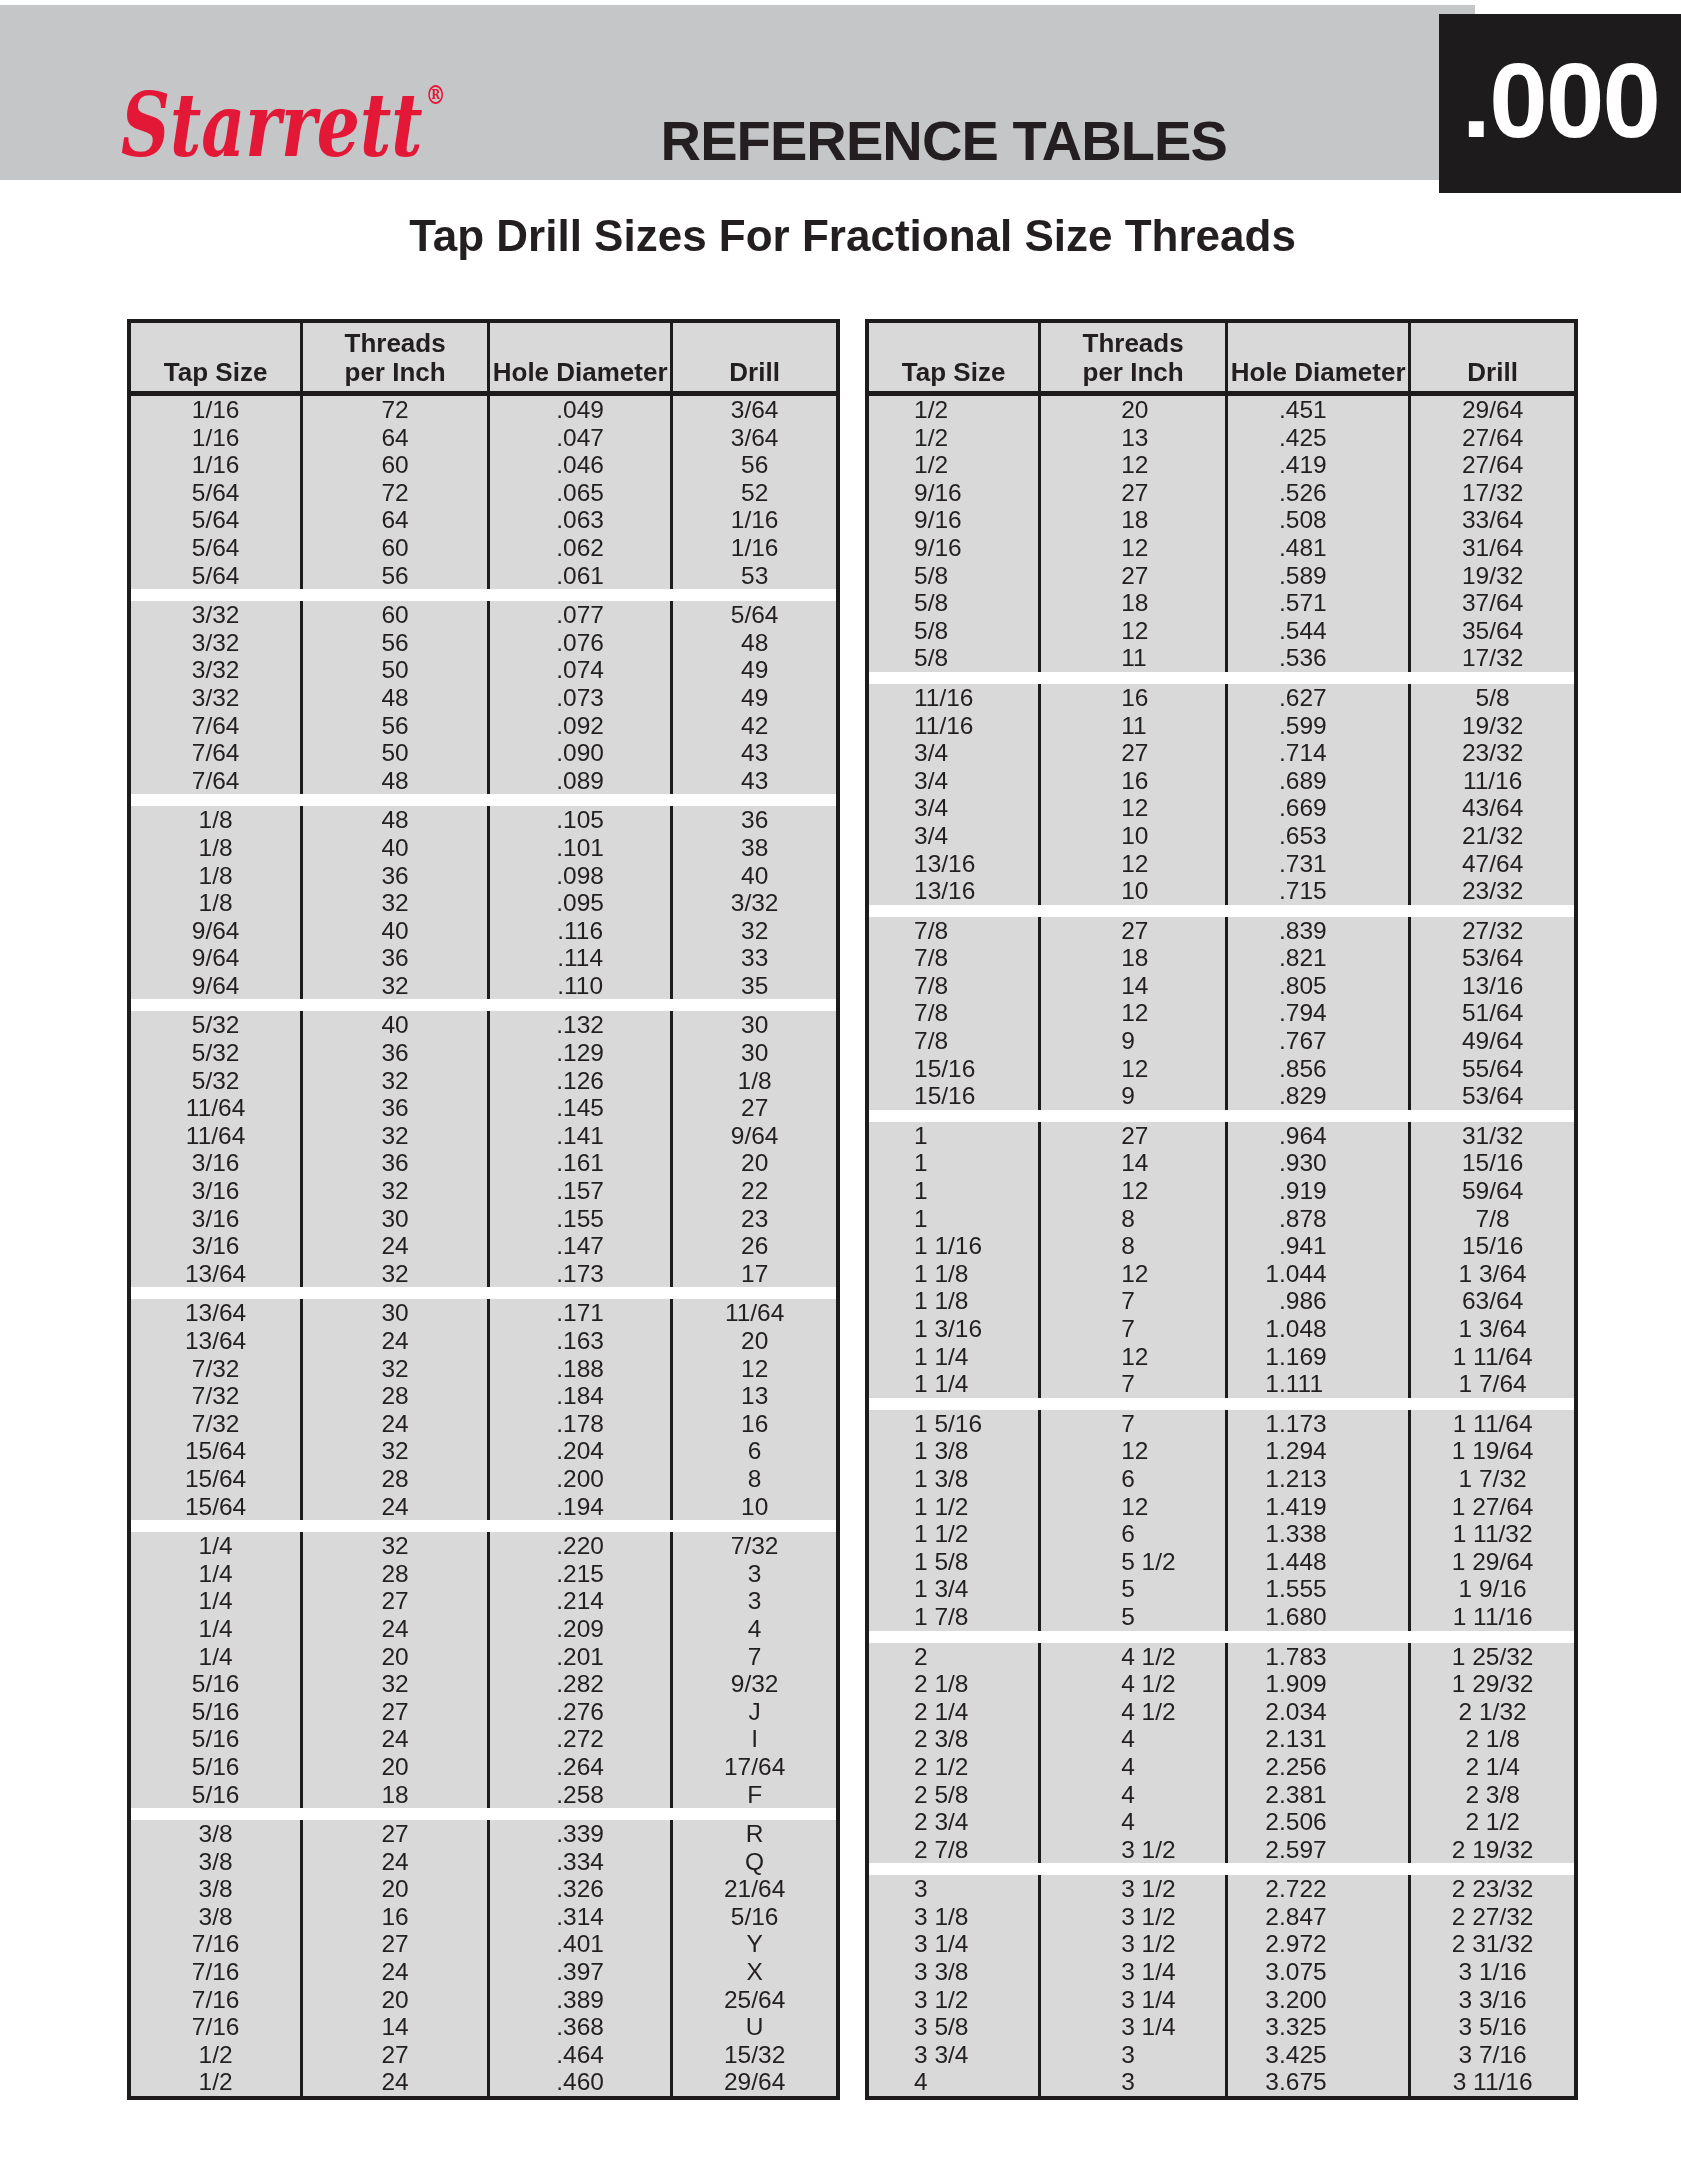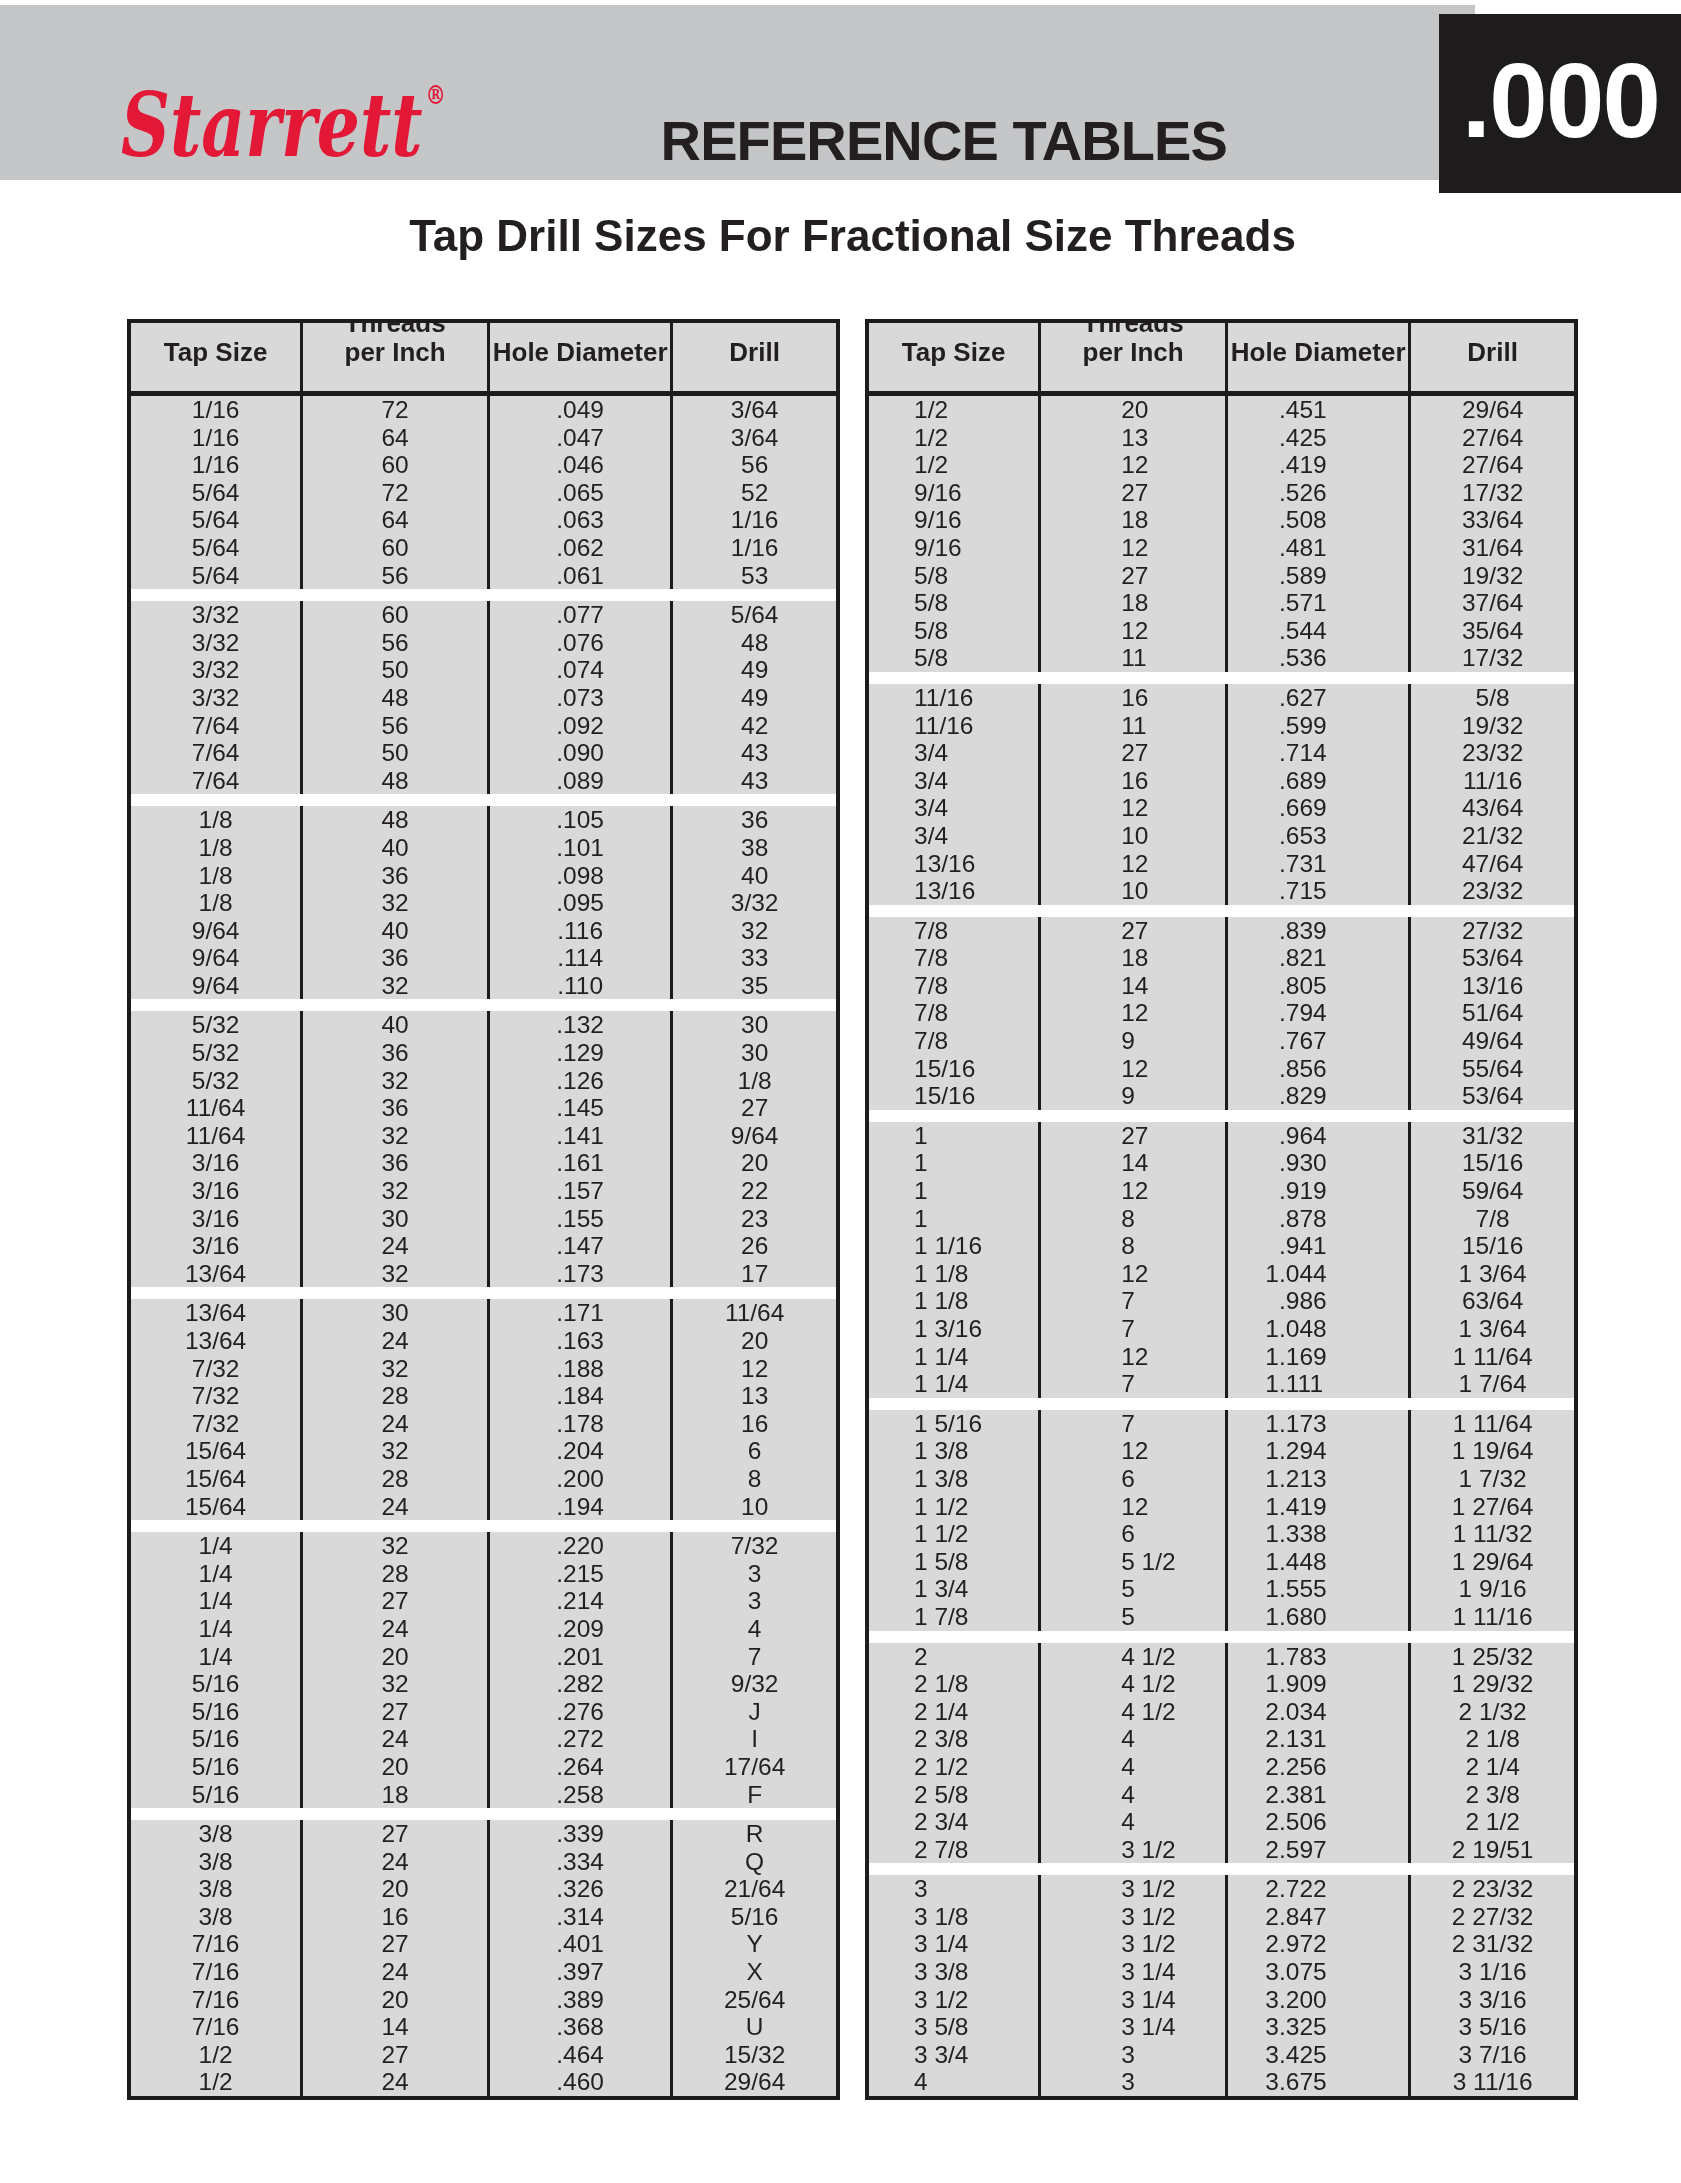--- a/index.html
+++ b/index.html
@@ -27,21 +27,21 @@
   .doc-subtitle .caps{font-size:31px;}
 
   
   .tables{position:absolute;left:127px;top:319px;width:1451px;display:flex;justify-content:space-between;}
   .drill-table{width:713px;background:#ffffff;border:4.4px solid #1d1b1b;box-sizing:border-box;}
   .trow{display:grid;grid-template-columns:24% 26.5% 26% 23.5%;}
   .tcell{box-sizing:border-box;background:#d9d9da;text-align:center;overflow:hidden;}
   .trow .tcell + .tcell{border-left:3.5px solid #1d1b1b;}
   .thead{border-bottom:5.2px solid #1d1b1b;}
   .thead .tcell{height:68px;display:flex;flex-direction:column;justify-content:flex-end;
-        align-items:center;padding-bottom:24px;font-weight:bold;font-size:26px;line-height:29px;
+        align-items:center;padding-bottom:4px;font-weight:bold;font-size:26px;line-height:29px;
         white-space:pre-line;}
   .tgroup .tcell{height:27.6px;line-height:27.6px;font-size:24.5px;}
   .tgroup + .tgroup{margin-top:12px;border-radius:22px;}
   
   .t-right .tgroup .c0{text-align:left;padding-left:45px;}
   .t-right .tgroup .c1{text-align:left;padding-left:80px;}
   .t-right .tgroup .c2{text-align:left;padding-left:21px;}
   .dint{display:inline-block;width:30px;text-align:right;}
 </style>
 </head>
@@ -751,21 +751,21 @@
           <div class="trow">
             <div class="tcell c0">2 3/4</div>
             <div class="tcell c1">4</div>
             <div class="tcell c2"><span class="dint">2</span><span>.506</span></div>
             <div class="tcell c3">2 1/2</div>
           </div>
           <div class="trow">
             <div class="tcell c0">2 7/8</div>
             <div class="tcell c1">3 1/2</div>
             <div class="tcell c2"><span class="dint">2</span><span>.597</span></div>
-            <div class="tcell c3">2 19/51</div>
+            <div class="tcell c3">2 19/32</div>
           </div>
         </div>
         <div class="tgroup">
           <div class="trow">
             <div class="tcell c0">3</div>
             <div class="tcell c1">3 1/2</div>
             <div class="tcell c2"><span class="dint">2</span><span>.722</span></div>
             <div class="tcell c3">2 23/32</div>
           </div>
           <div class="trow">

